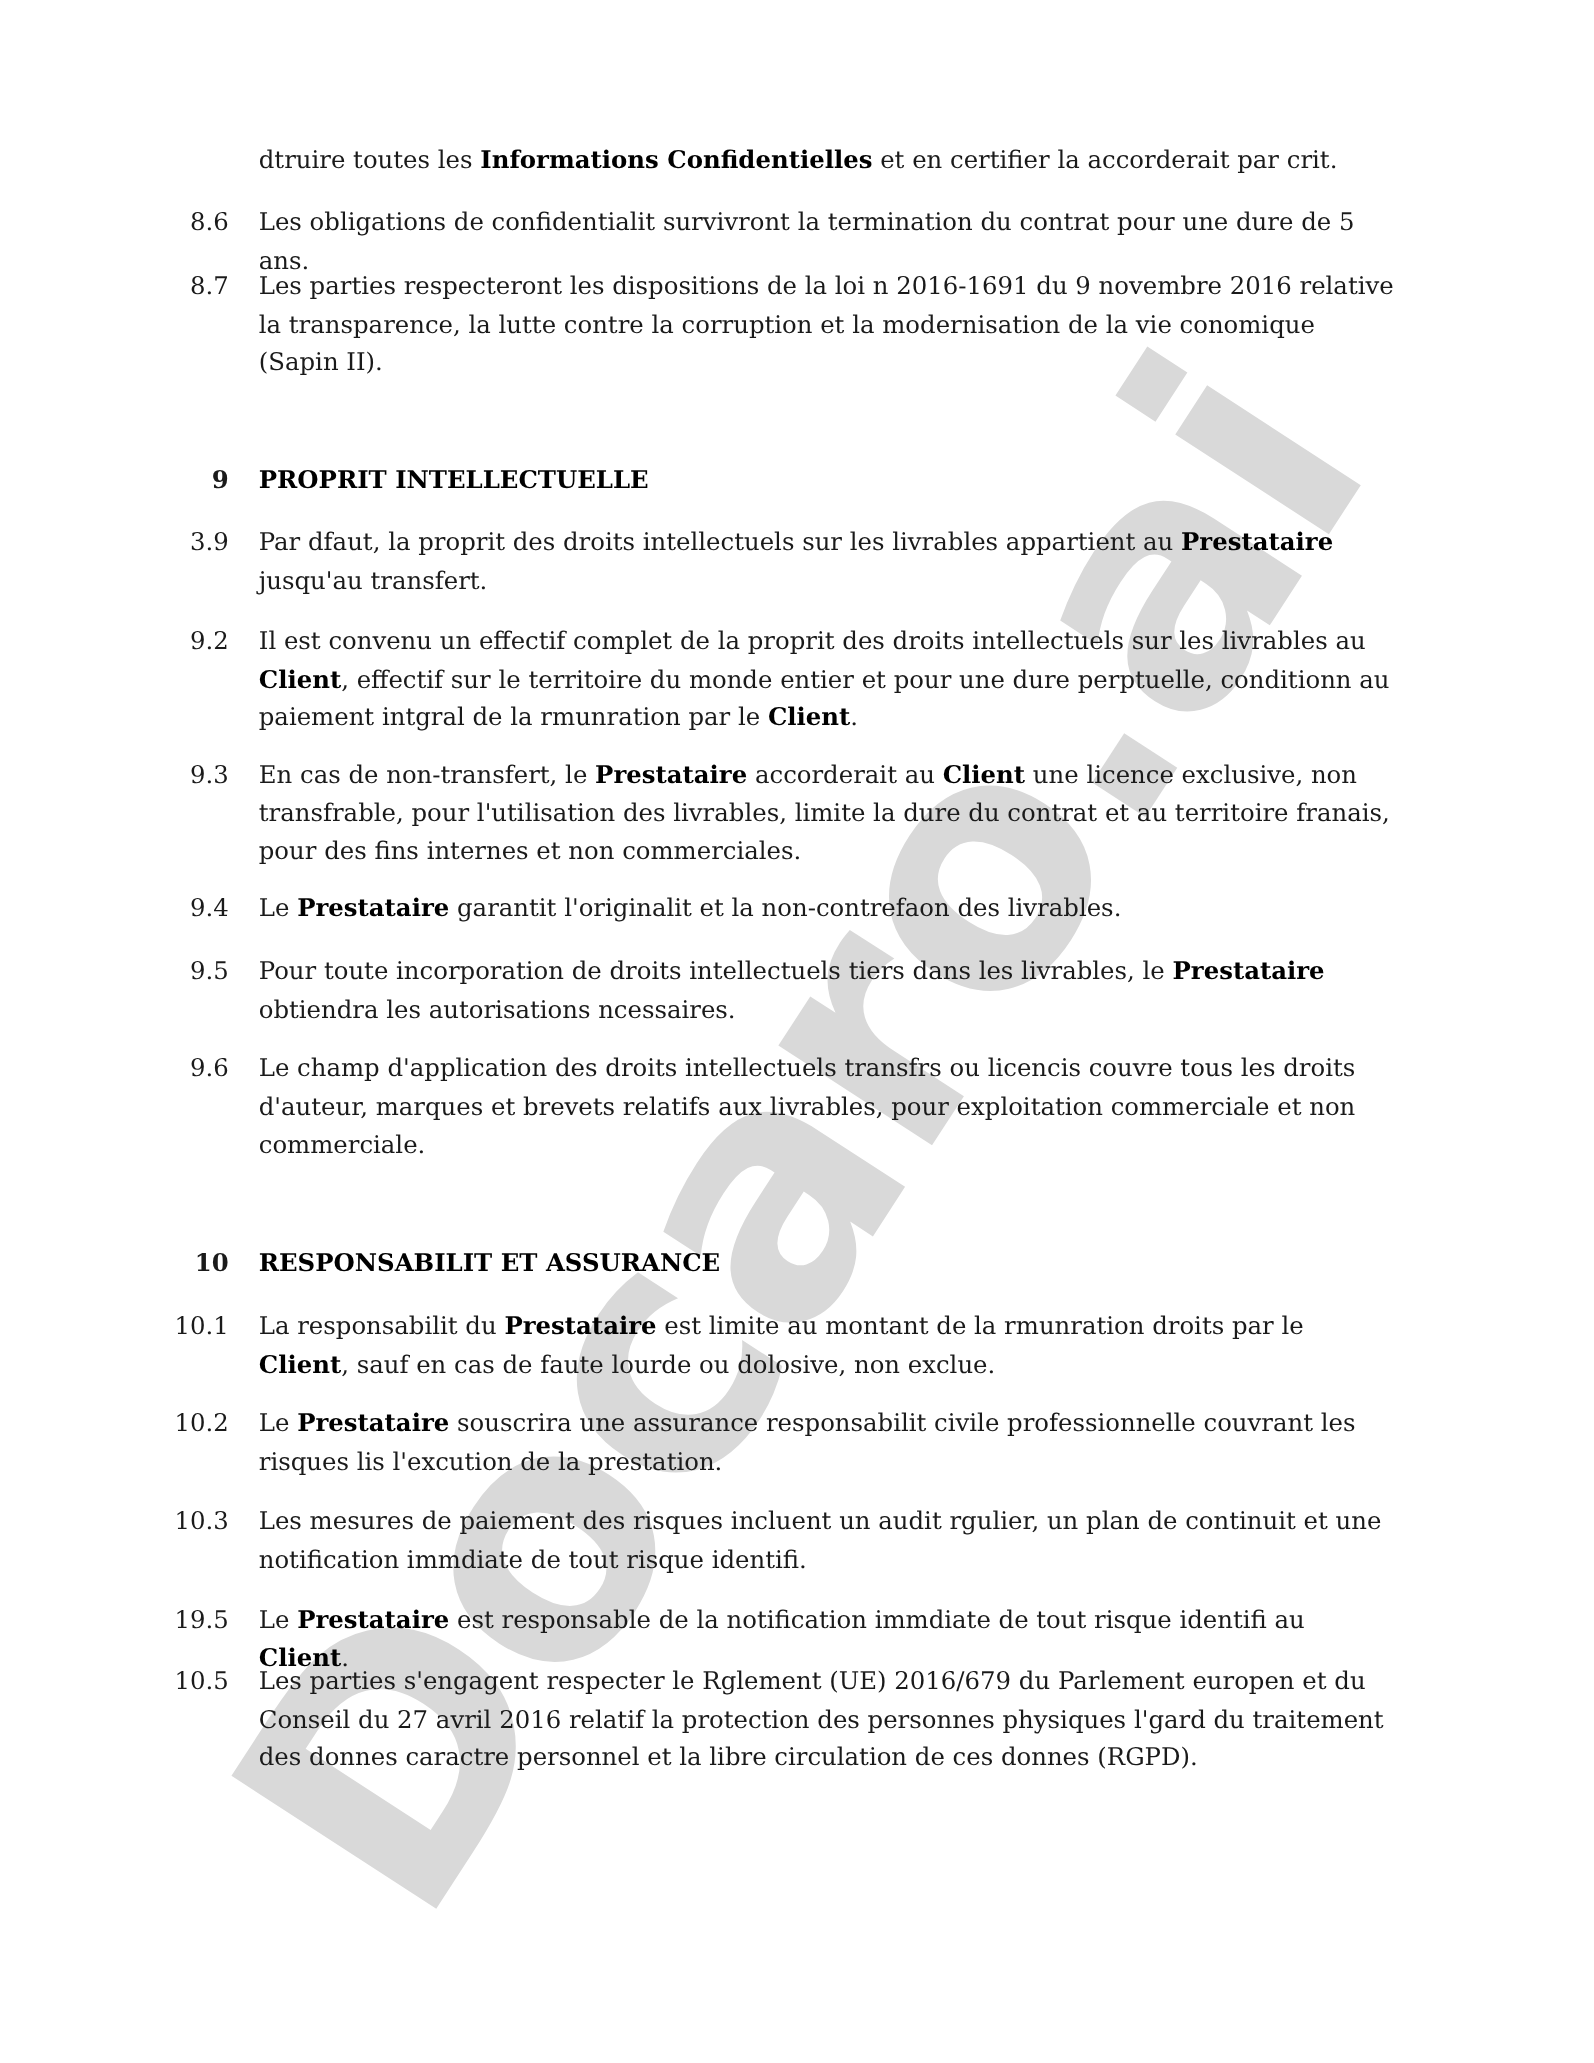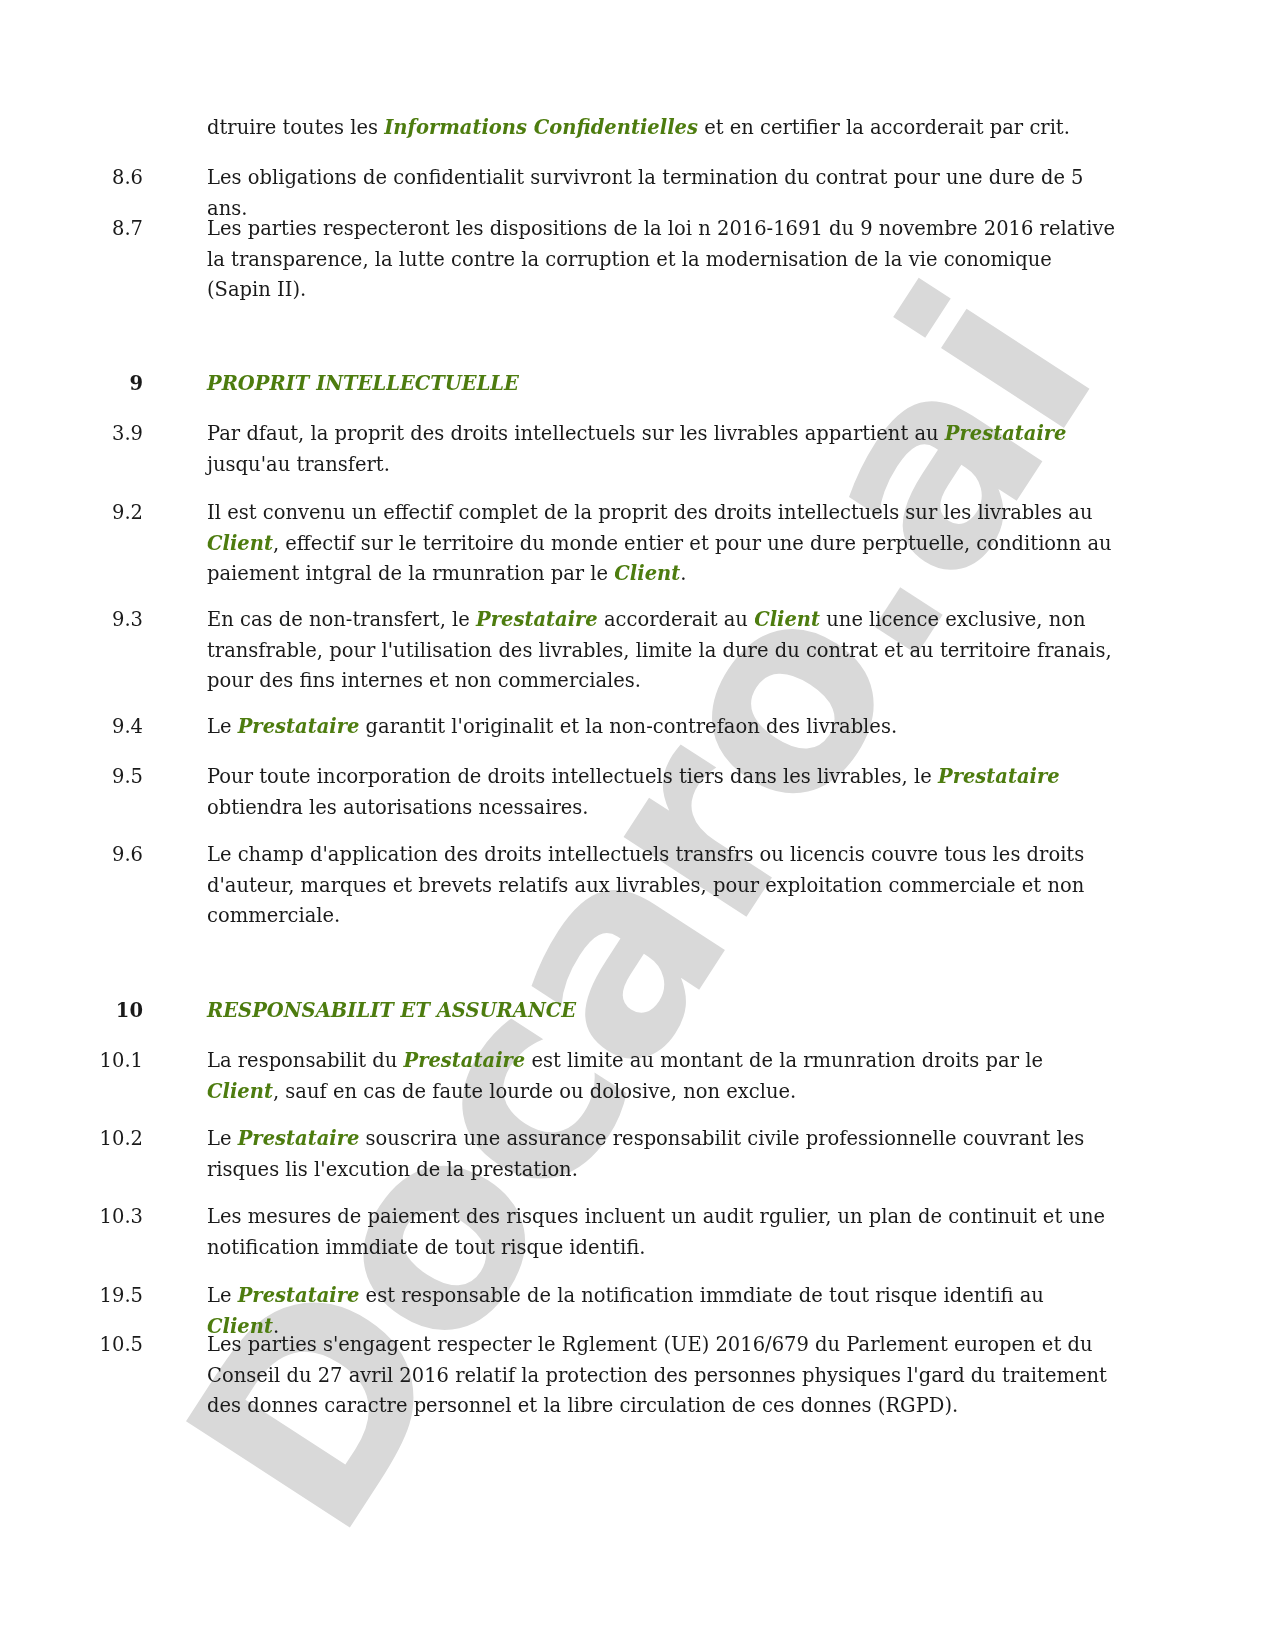--- a/index.html
+++ b/index.html
@@ -4,24 +4,24 @@
 <style>
   html, body { margin: 0; padding: 0; background: #ffffff; }
   body { width: 1275px; height: 1650px; position: relative; overflow: hidden;
          font-family: "DejaVu Serif", serif; color: #1a1a1a; }
   .watermark { position: absolute; left: 640px; top: 910px; width: 0; height: 0; z-index: 0; }
   .watermark span { position: absolute; left: 0; top: 0; transform: translate(-50%, -50%) rotate(-57deg);
          font-family: "DejaVu Sans", sans-serif; font-weight: bold; font-size: 268px;
          color: #d9d9d9; white-space: nowrap; letter-spacing: -4px; line-height: 1; }
   .page { position: absolute; left: 0; top: 0; width: 1275px; z-index: 1; }
   .item { position: absolute; left: 0; width: 1275px; font-size: 19.5px; line-height: 30.5px; }
-  .num { position: absolute; right: 1132px; text-align: left; white-space: nowrap; }
+  .num { position: absolute; right: 1092px; text-align: left; white-space: nowrap; }
   .txt { position: absolute; left: 207px; width: 910px; }
   .heading { font-weight: bold; font-size: 19.5px; }
-  b { font-weight: bold; color: #4d7c0f; font-style: italic; }
+  b { font-weight: bold; color: #000000; }
 </style>
 </head>
 <body>
 
 <div class="watermark">
   <span>Docaro.ai</span>
 </div>
 
 <div class="page" id="page">
     <div class="item" style="top: 113px;">

